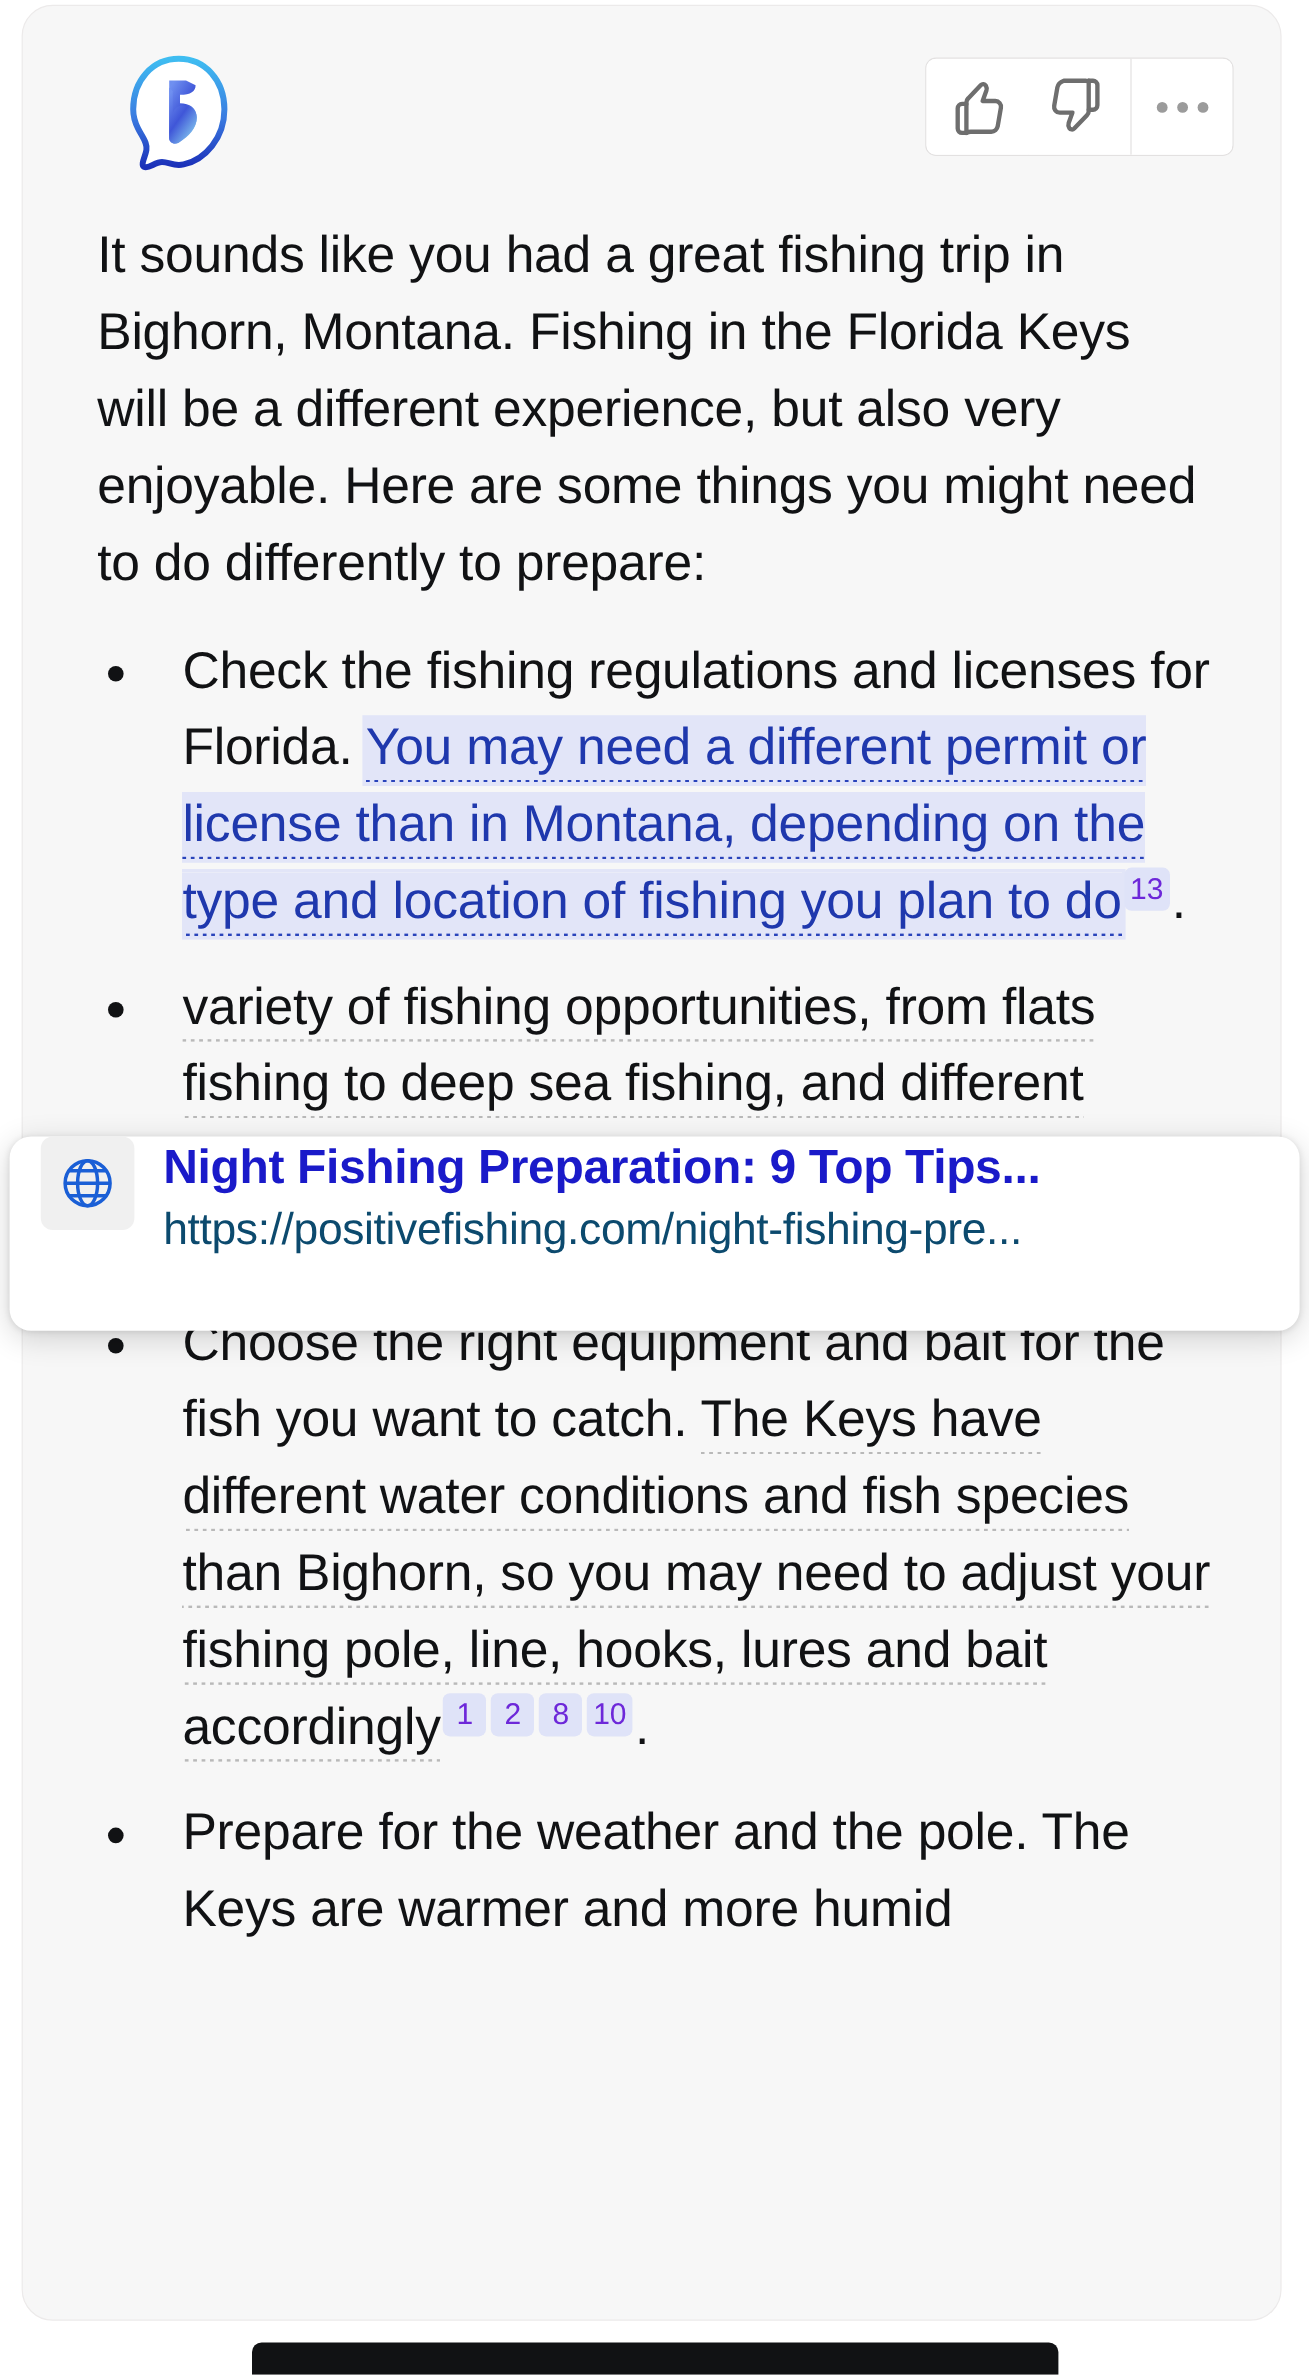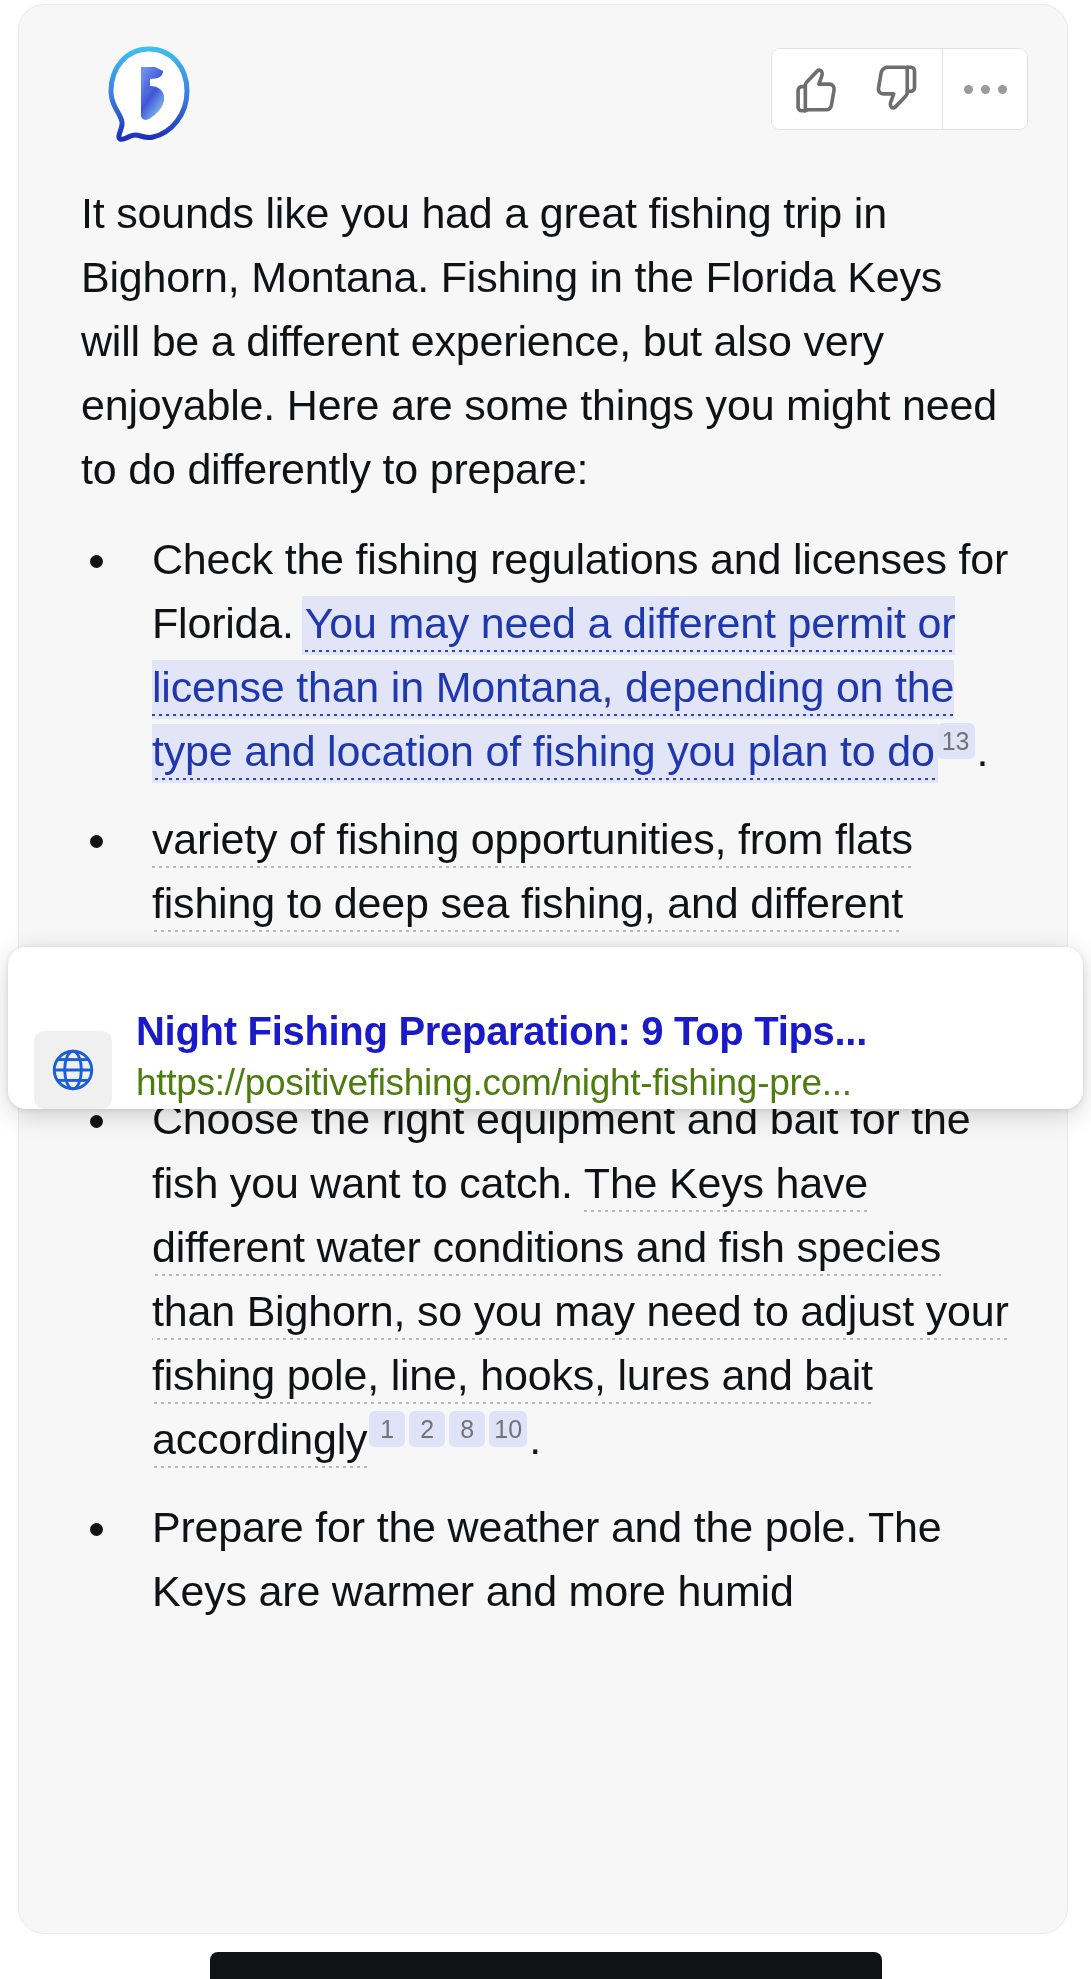--- a/index.html
+++ b/index.html
@@ -147,37 +147,37 @@
     vertical-align: 16px;
     font-size: 25px;
     line-height: 36px;
     min-width: 36px;
     height: 36px;
     text-align: center;
     padding: 0 5px;
     margin: 0 2px;
     border-radius: 6px;
     background: #dfe3f8;
-    color: #737373;
+    color: #6d28d9;
     letter-spacing: 0;
     cursor: pointer;
   }
 
   
   .preview-card {
     position: absolute;
     left: 8px;
     top: 947px;
     width: 1075px;
     height: 162px;
     background: #ffffff;
     border-radius: 18px;
     box-shadow: 0 6px 26px rgba(0,0,0,0.16), 0 1px 5px rgba(0,0,0,0.10);
     display: flex;
-    align-items: flex-end;
+    align-items: flex-start;
     padding: 0 26px;
     z-index: 20;
   }
   .preview-favicon {
     width: 78px;
     height: 78px;
     border-radius: 10px;
     background: #f0f0f0;
     display: flex;
     align-items: center;
@@ -194,21 +194,21 @@
     color: #1a1ac9;
     font-size: 40px;
     line-height: 52px;
     font-weight: bold;
     letter-spacing: -0.3px;
     white-space: nowrap;
     overflow: hidden;
     cursor: pointer;
   }
   .preview-url {
-    color: #4d7c0f;
+    color: #0c4a6e;
     font-size: 37px;
     line-height: 52px;
     letter-spacing: -0.3px;
     white-space: nowrap;
     overflow: hidden;
     cursor: pointer;
   }
 
   
   .device-bar {

